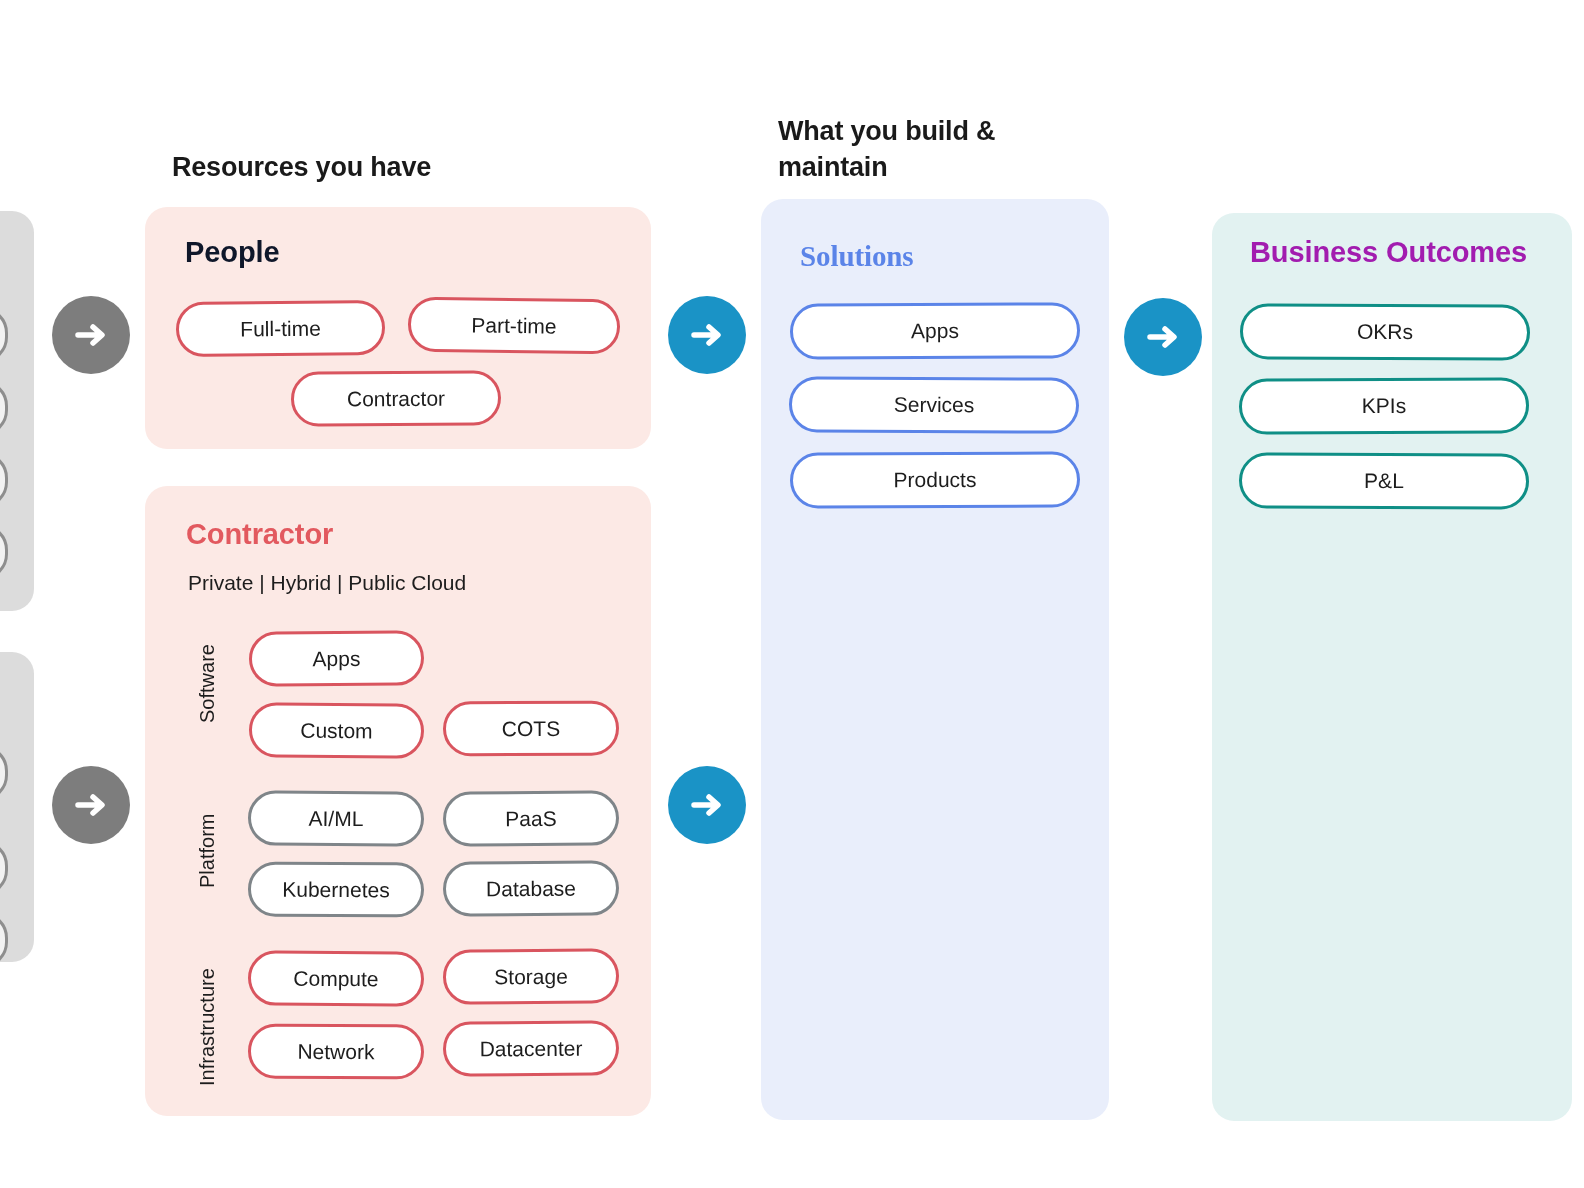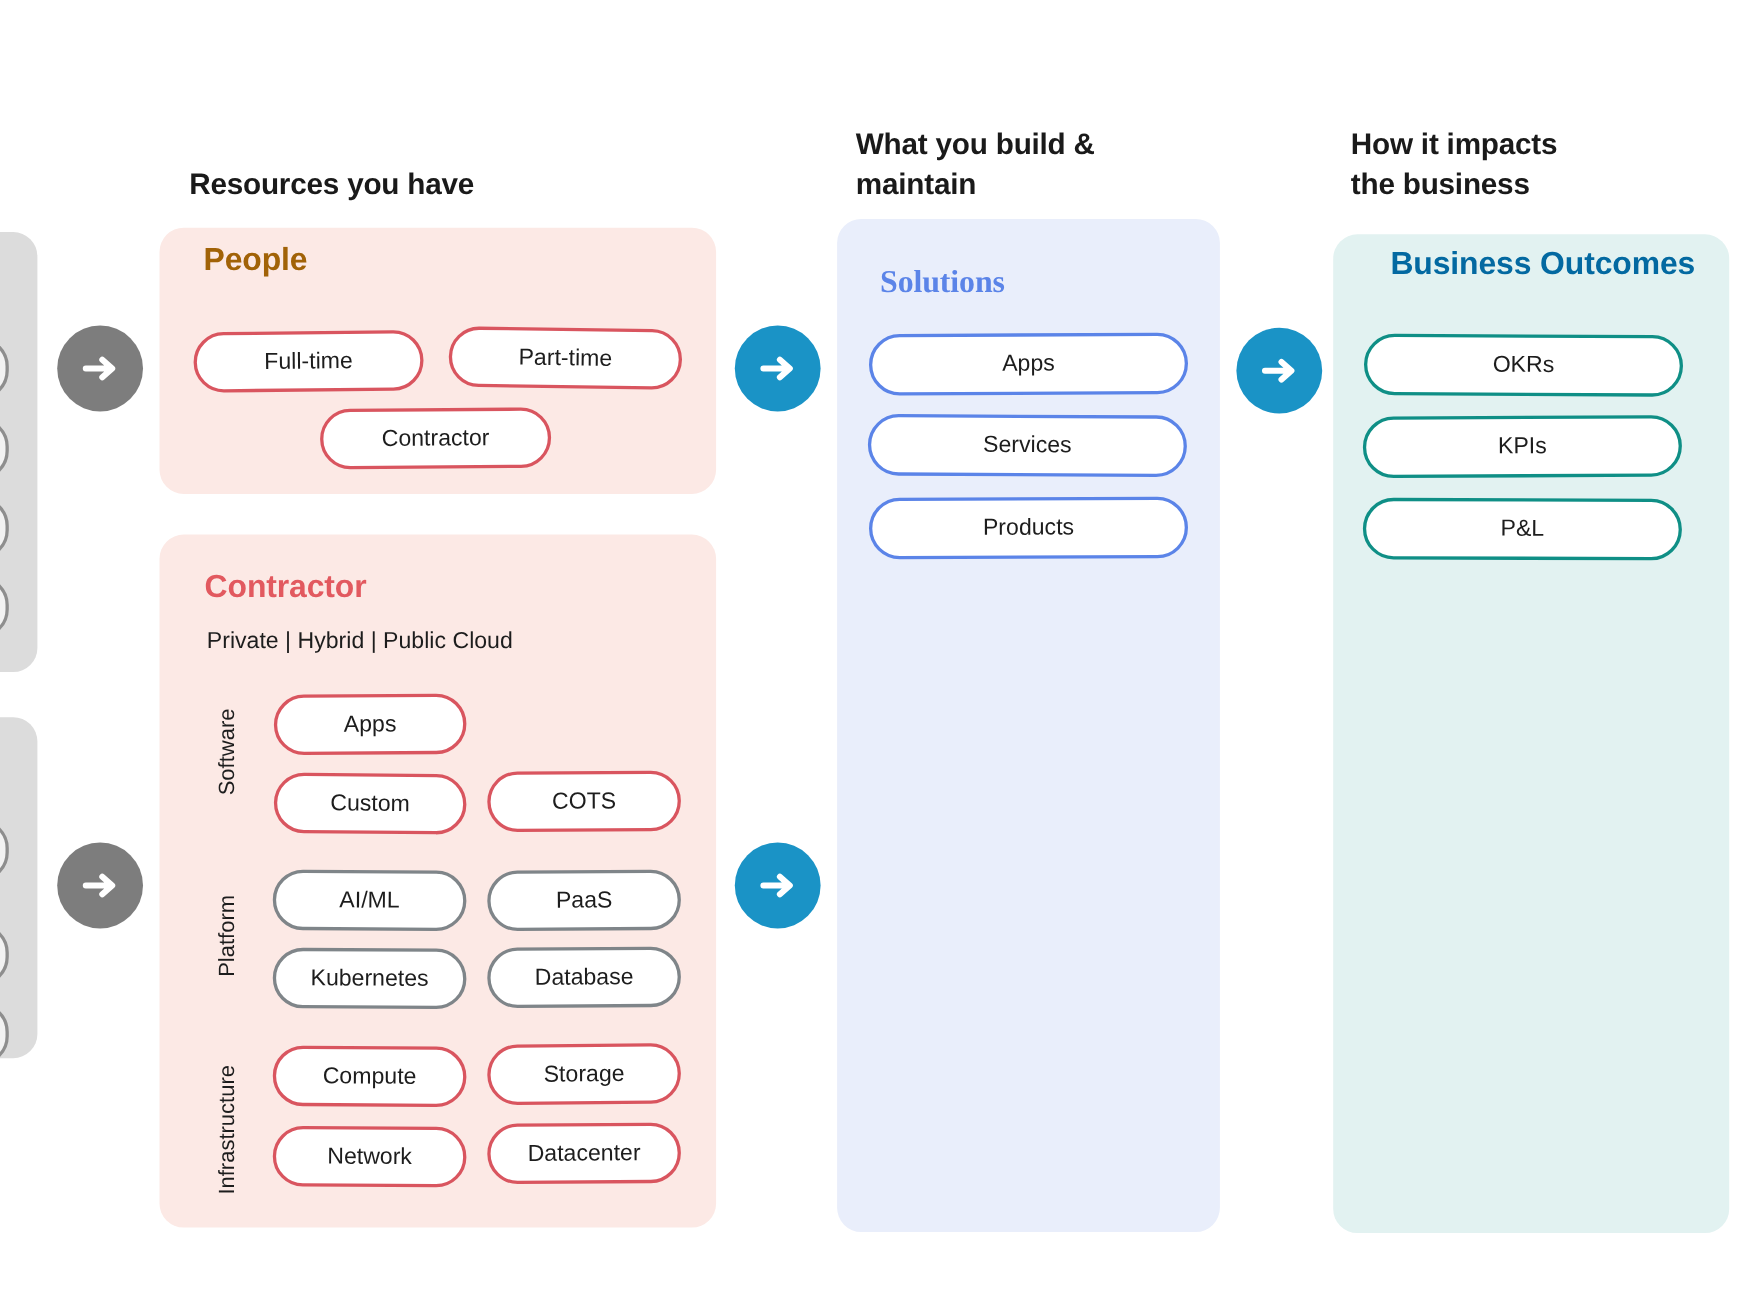--- a/index.html
+++ b/index.html
@@ -121,22 +121,20 @@
   <div class="ghost-pill" style="left:-44px; top:524px; width:52px; height:56px;"></div>
 
   <div class="ghost-panel" style="left:-62px; top:652px; width:96px; height:310px;"></div>
   <div class="ghost-pill" style="left:-44px; top:745px; width:52px; height:56px;"></div>
   <div class="ghost-pill" style="left:-44px; top:840px; width:52px; height:56px;"></div>
   <div class="ghost-pill" style="left:-44px; top:912px; width:52px; height:56px;"></div>
 
   <div class="col-heading" id="heading-resources">Resources you have</div>
   <div class="col-heading" id="heading-build">What you build &amp;
 maintain</div>
-  <div class="col-heading" id="heading-impact">How it impacts
-the business</div>
 
   <div class="arrow-badge gray" style="left:52px; top:296px;">
     <span>
       <svg width="44" height="44" viewBox="0 0 44 44">
         <path d="M9 22 H31 M24 14 L33 22 L24 30" fill="none" stroke="#ffffff" stroke-width="5.5" stroke-linecap="round" stroke-linejoin="round"></path>
       </svg>
     </span>
   </div>
 
   <div class="arrow-badge gray" style="left:52px; top:766px;">
@@ -166,21 +164,21 @@
   <div class="arrow-badge blue" style="left:1124px; top:298px;">
     <span>
       <svg width="44" height="44" viewBox="0 0 44 44">
         <path d="M9 22 H31 M24 14 L33 22 L24 30" fill="none" stroke="#ffffff" stroke-width="5.5" stroke-linecap="round" stroke-linejoin="round"></path>
       </svg>
     </span>
   </div>
 
   <div class="panel" style="left:145px; top:207px; width:506px; height:242px; background:#fce9e5;">
   </div>
-  <div class="panel-title" style="left:185px; top:220px; color:#a16207;">People</div>
+  <div class="panel-title" style="left:185px; top:236px; color:#0f172a;">People</div>
 
   <div class="pill red" style="left:176px; top:301px; width:209px; height:55px; transform:rotate(-0.6deg);">
     <span>Full-time</span>
   </div>
   <div class="pill red" style="left:408px; top:298px; width:212px; height:55px; transform:rotate(0.8deg);">
     <span>Part-time</span>
   </div>
   <div class="pill red" style="left:291px; top:371px; width:210px; height:55px; transform:rotate(-0.4deg);">
     <span>Contractor</span>
   </div>
@@ -239,21 +237,21 @@
   </div>
   <div class="pill blue" style="left:789px; top:377px; width:290px; height:56px; transform:rotate(0.3deg);">
     <span>Services</span>
   </div>
   <div class="pill blue" style="left:790px; top:452px; width:290px; height:56px; transform:rotate(-0.2deg);">
     <span>Products</span>
   </div>
 
   <div class="panel" style="left:1212px; top:213px; width:360px; height:908px; background:#e2f2f1;">
   </div>
-  <div class="panel-title" style="left:1250px; top:224px; color:#0369a1;margin-left:14px;">Business Outcomes</div>
+  <div class="panel-title" style="left:1250px; top:236px; color:#a21caf;">Business Outcomes</div>
 
   <div class="pill teal" style="left:1240px; top:304px; width:290px; height:56px; transform:rotate(0.3deg);">
     <span>OKRs</span>
   </div>
   <div class="pill teal" style="left:1239px; top:378px; width:290px; height:56px; transform:rotate(-0.3deg);">
     <span>KPIs</span>
   </div>
   <div class="pill teal" style="left:1239px; top:453px; width:290px; height:56px; transform:rotate(0.2deg);">
     <span>P&amp;L</span>
   </div>

